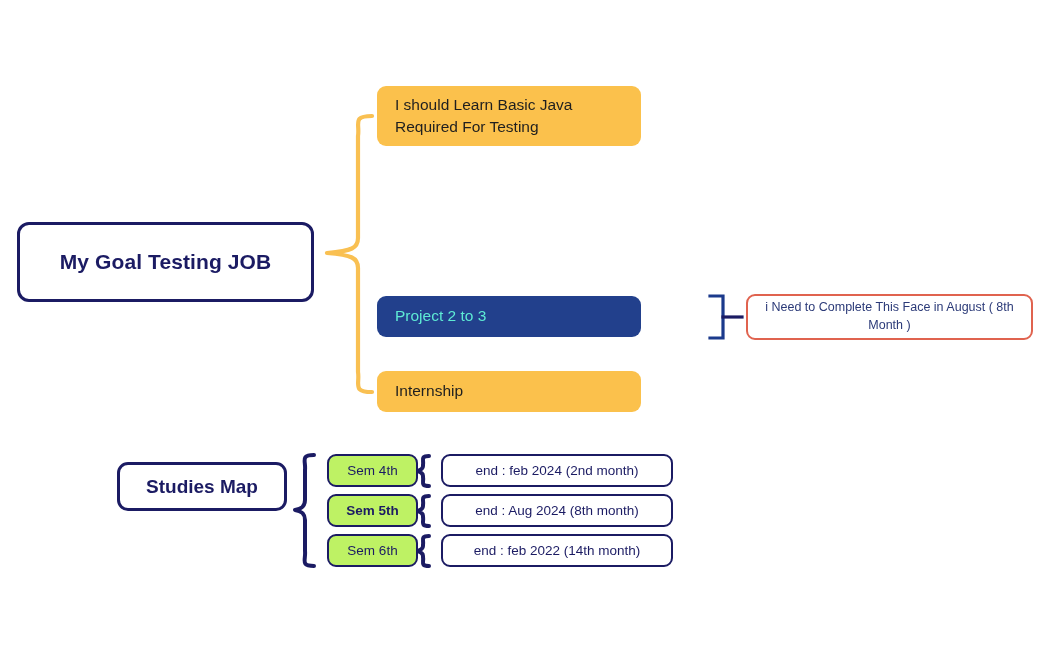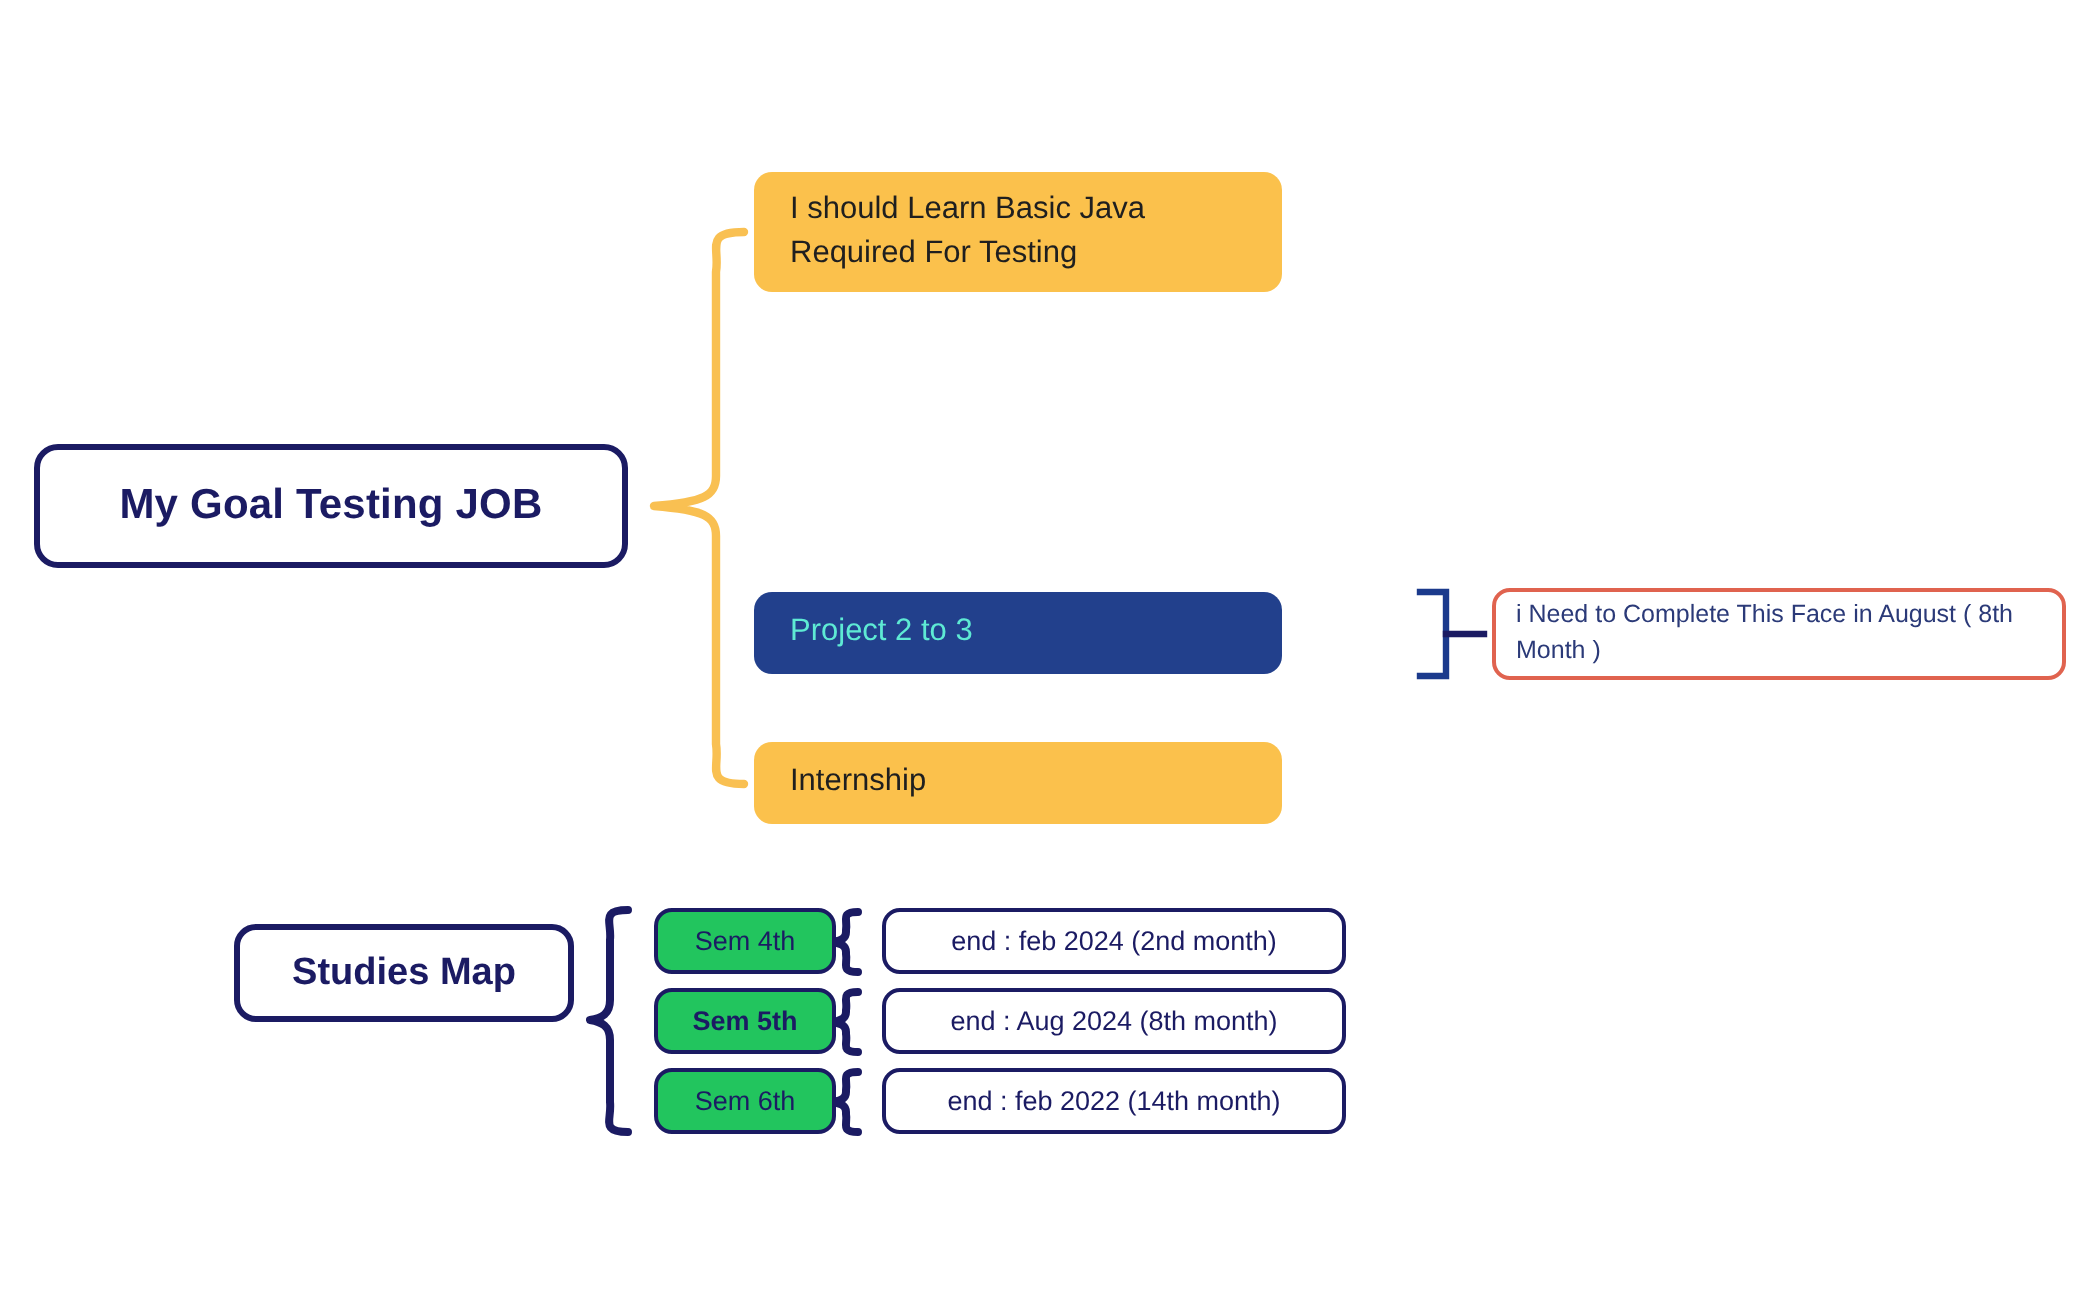--- a/index.html
+++ b/index.html
@@ -26,21 +26,21 @@
     box-sizing: border-box;
     display: flex;
     align-items: center;
   }
 
   
   #goal-node {
     left: 17px;
     top: 222px;
     width: 297px;
-    height: 62px;
+    height: 80px;
     border: 3px solid #1b1b63;
     border-radius: 12px;
     background: #ffffff;
     justify-content: center;
   }
   #goal-node .label {
     font-size: 21px;
     font-weight: bold;
     color: #1b1b63;
     letter-spacing: 0.1px;
@@ -85,20 +85,21 @@
   
   #note-node {
     left: 746px;
     top: 294px;
     width: 287px;
     height: 46px;
     border: 2px solid #e0634f;
     border-radius: 9px;
     background: #ffffff;
     justify-content: center;
+    text-align: center;
     padding: 0 10px;
   }
   #note-node .label {
     font-size: 12.5px;
     line-height: 1.42;
     color: #2b3a78;
   }
 
   
   #studies-node {
@@ -116,21 +117,21 @@
     font-weight: bold;
     color: #1b1b63;
   }
 
   .sem-node {
     left: 327px;
     width: 91px;
     height: 33px;
     border: 2.5px solid #1b1b63;
     border-radius: 9px;
-    background: #22c55e;
+    background: #bef264;
     justify-content: center;
   }
   .sem-node .label {
     font-size: 13.5px;
     color: #1b1b63;
   }
   #sem-node-0 { top: 454px; }
   #sem-node-1 { top: 494px; font-weight: bold; }
   #sem-node-2 { top: 534px; }
 

